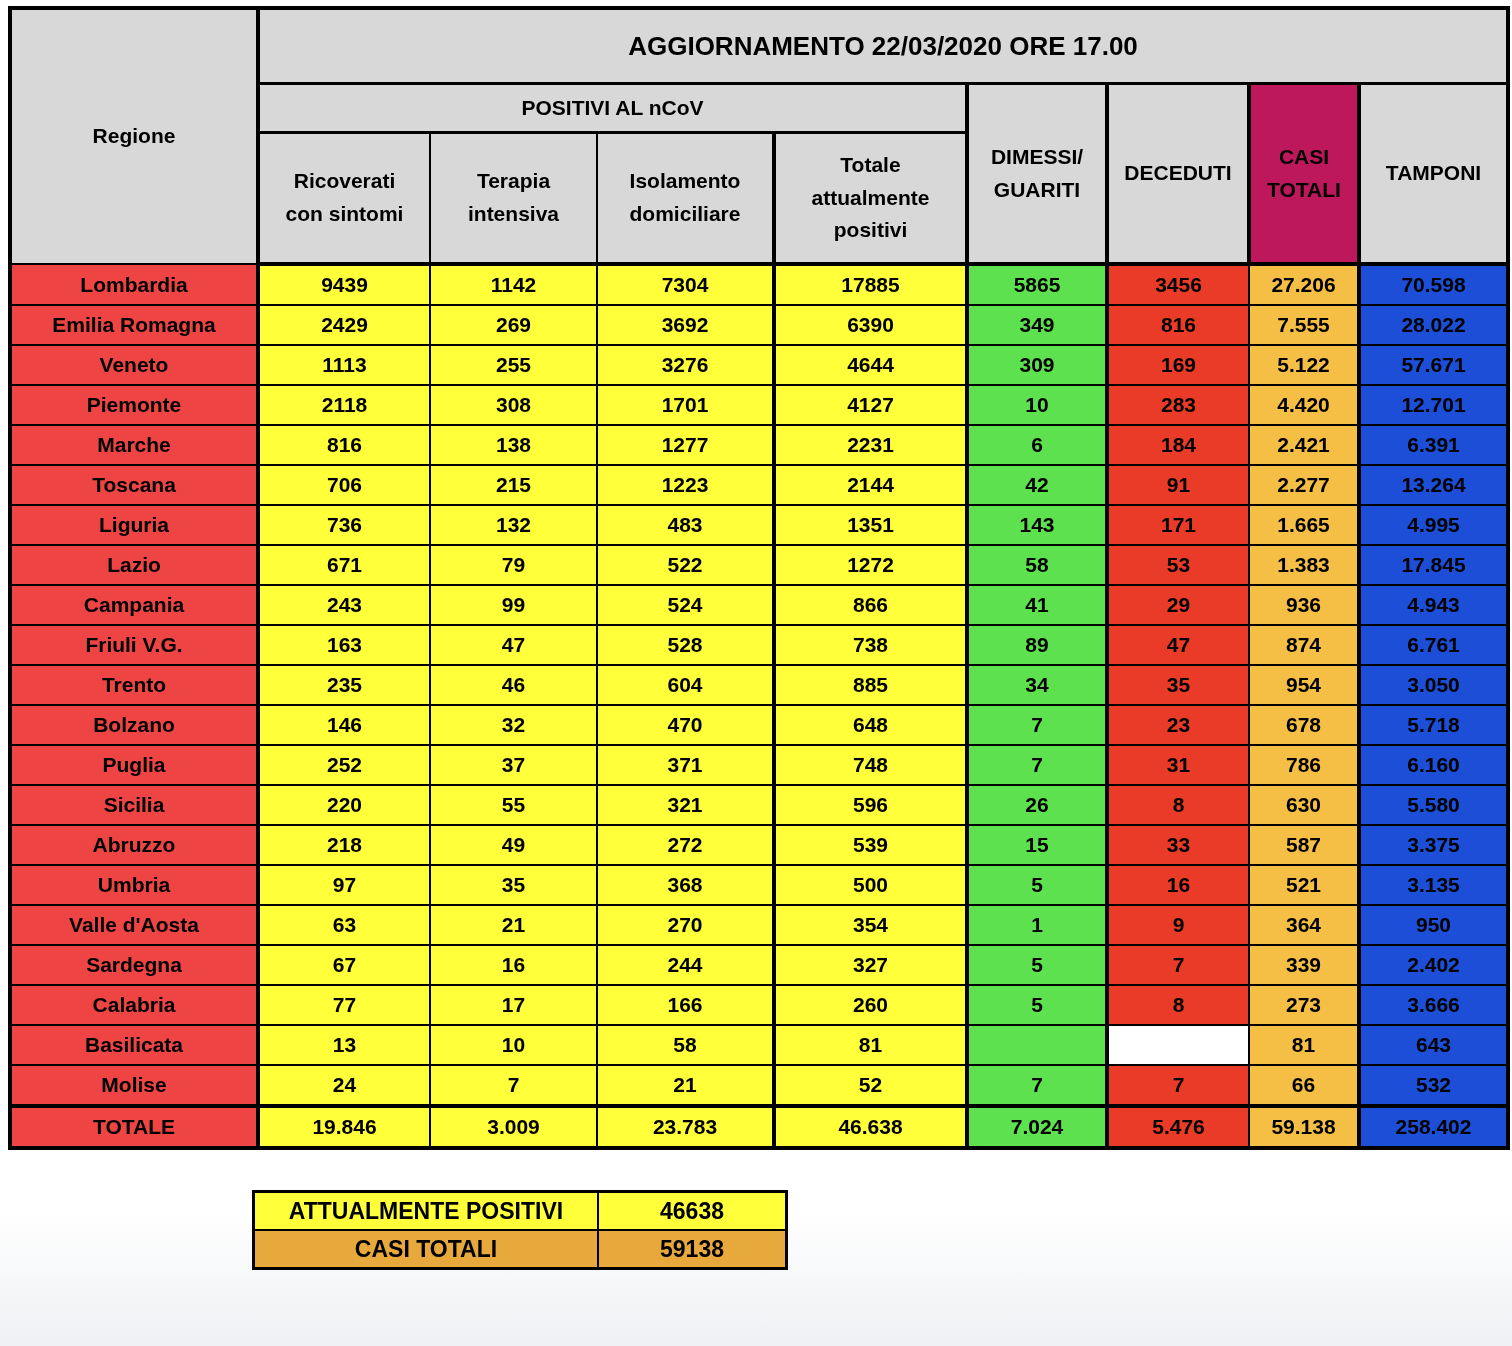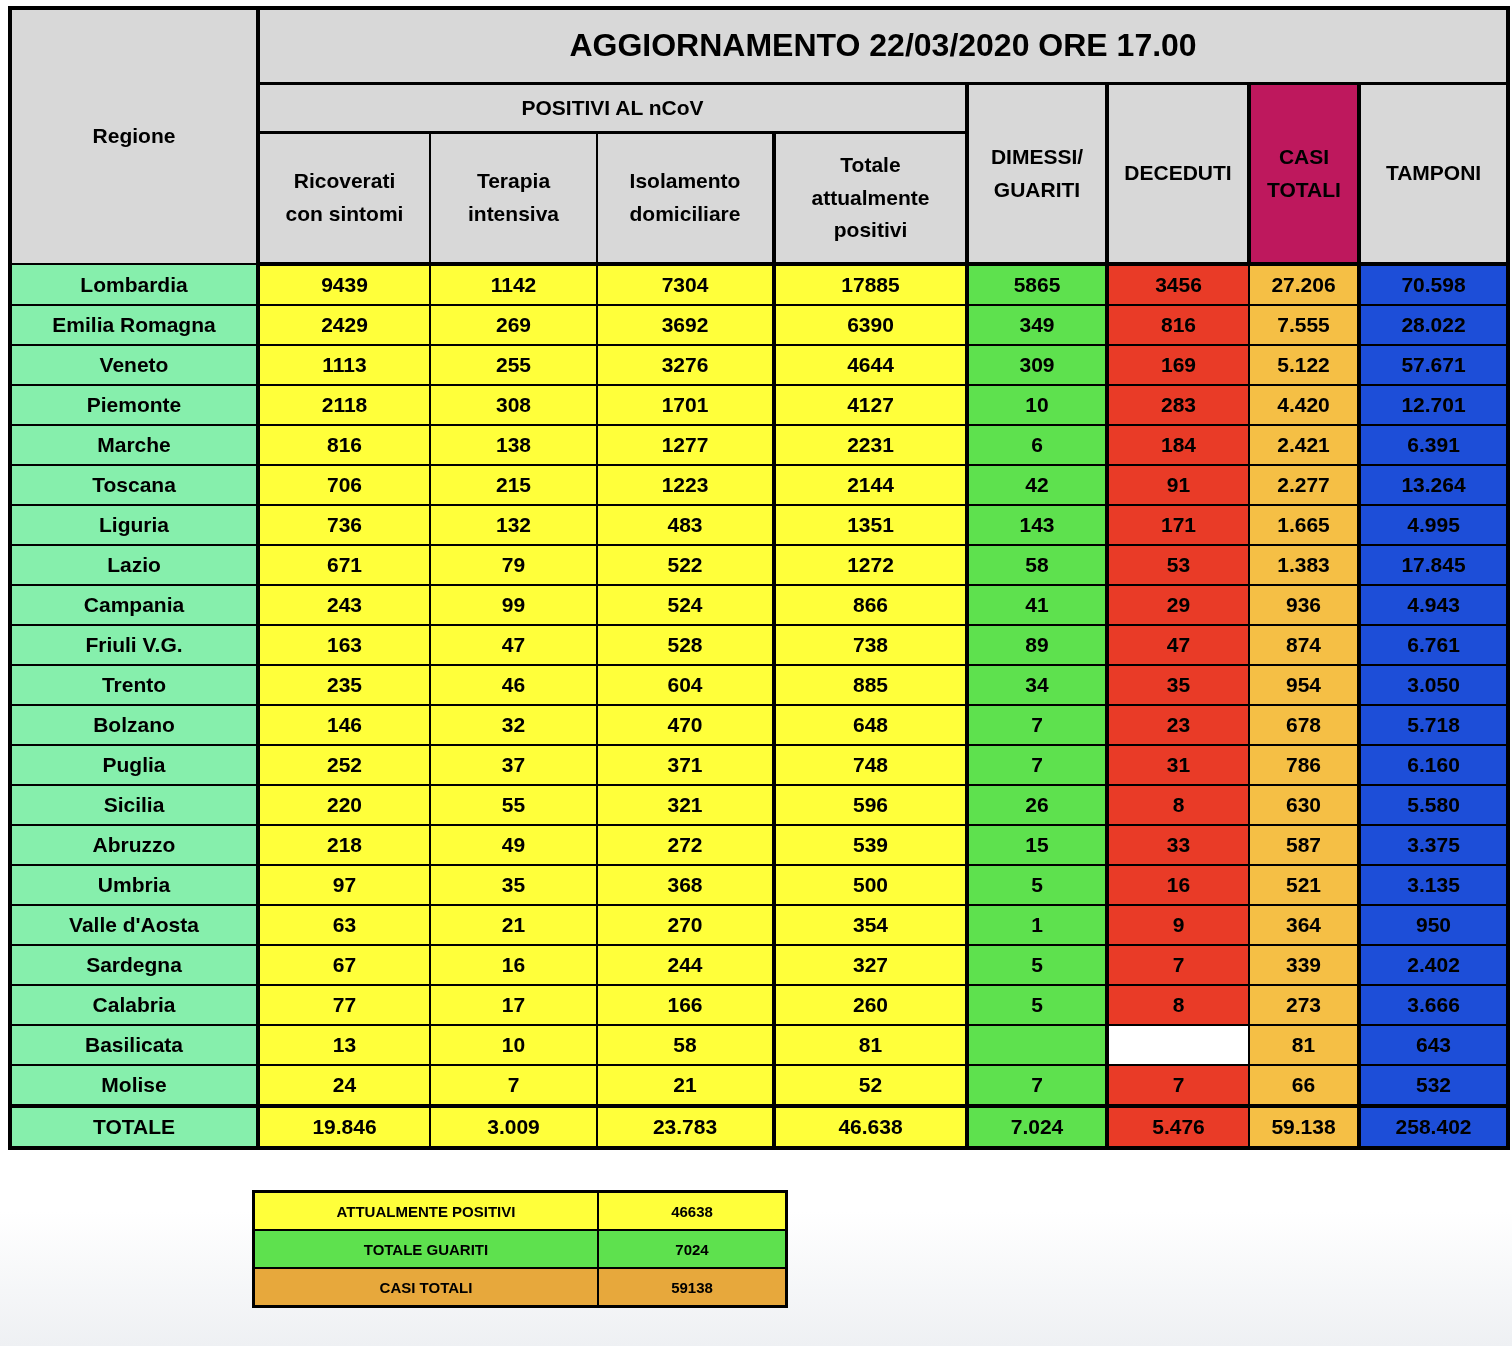--- a/index.html
+++ b/index.html
@@ -16,44 +16,44 @@
   .main{width:1498px;border:4px solid #000;}
   .main th,.main td{
     border:2px solid #000;
     text-align:center;vertical-align:middle;
     padding:0 2px;overflow:hidden;
   }
   .main th{
     background:#D8D8D8;font-weight:bold;font-size:21px;
     white-space:pre-line;line-height:1.55;
   }
-  th.title-cell{font-size:32px;height:72px;border-bottom-width:3px;}
+  th.title-cell{font-size:26px;height:72px;border-bottom-width:3px;}
   th.regione-cell{border-right-width:4px;}
   th.positivi-cell{height:46px;border-bottom-width:3px;}
   tr.subhead th{height:128px;border-bottom-width:4px;}
   th.orange-h{background:#be185d;}
   .main td{height:38px;font-size:21px;font-weight:bold;}
 
-  .region-cell{background:#86efac;}
+  .region-cell{background:#ef4444;}
   .yellow{background:#FFFF3A;}
   .green{background:#5EE14E;}
   .red{background:#E93B27;}
   .orange{background:#F5BF45;}
   .gray{background:#1d4ed8;}
   .white{background:#ffffff;}
   .reg-w{font-weight:normal;}
   .b-r{border-right-width:4px !important;}
   tr.total-row td{border-top-width:4px;}
 
   
   .summary{margin:40px 0 0 244px;width:520px;border:3px solid #000;}
   .summary td{
     border:2px solid #000;height:36px;
     text-align:center;vertical-align:middle;
-    font-size:15px;font-weight:bold;padding:0 2px;
+    font-size:23px;font-weight:bold;padding:0 2px;
   }
   .sum-label{width:338px;}
   .sum-value{width:182px;}
   .sum-yellow td{background:#FFFF3A;}
   .sum-green td{background:#5EE14E;}
   .sum-red td{background:#E8321F;}
   .sum-orange td{background:#E7A83C;}
 </style>
 </head>
 <body>
@@ -342,24 +342,20 @@
         </tr>
       </tbody>
   </table>
 
   <table class="summary">
     <tbody>
       <tr class="sum-yellow">
         <td class="sum-label">ATTUALMENTE POSITIVI</td>
         <td class="sum-value">46638</td>
       </tr>
-      <tr class="sum-green">
-        <td class="sum-label">TOTALE GUARITI</td>
-        <td class="sum-value">7024</td>
-      </tr>
       <tr class="sum-orange">
         <td class="sum-label">CASI TOTALI</td>
         <td class="sum-value">59138</td>
       </tr>
     </tbody>
   </table>
 
 </div>
 
 </body></html>

